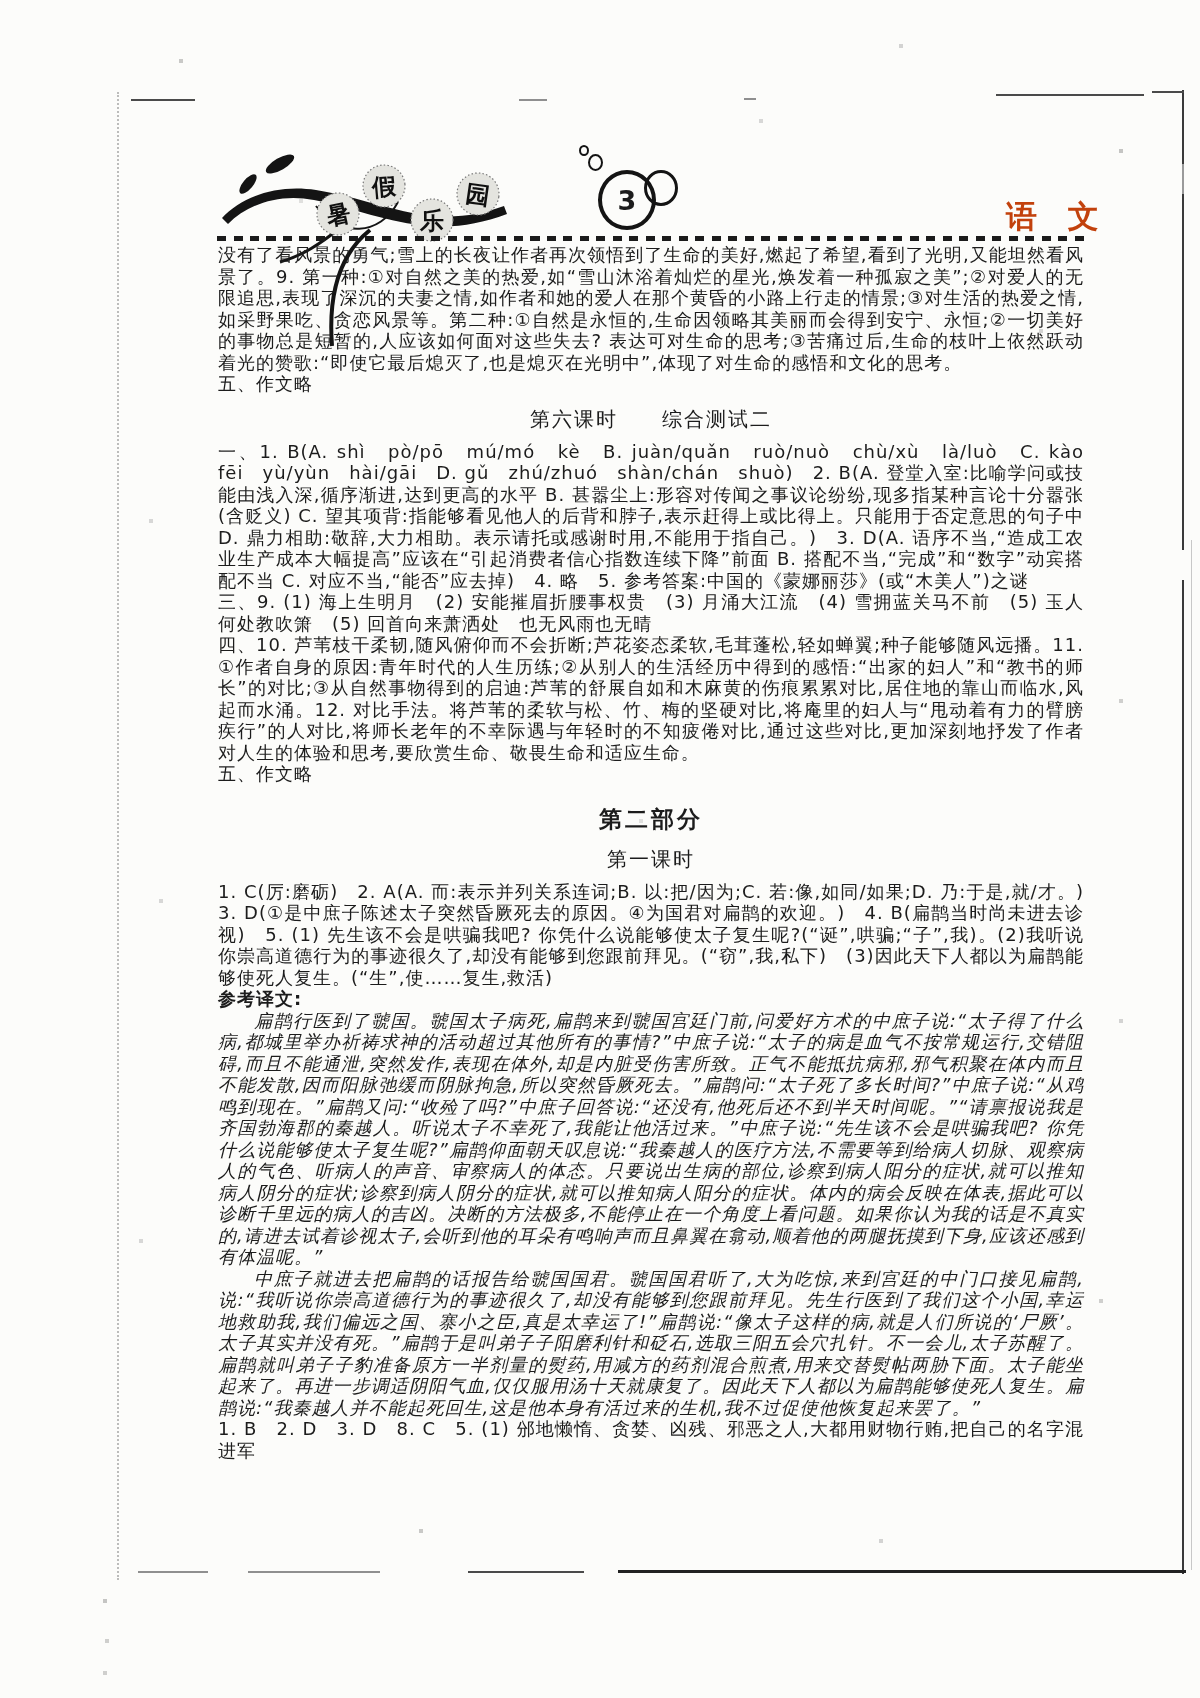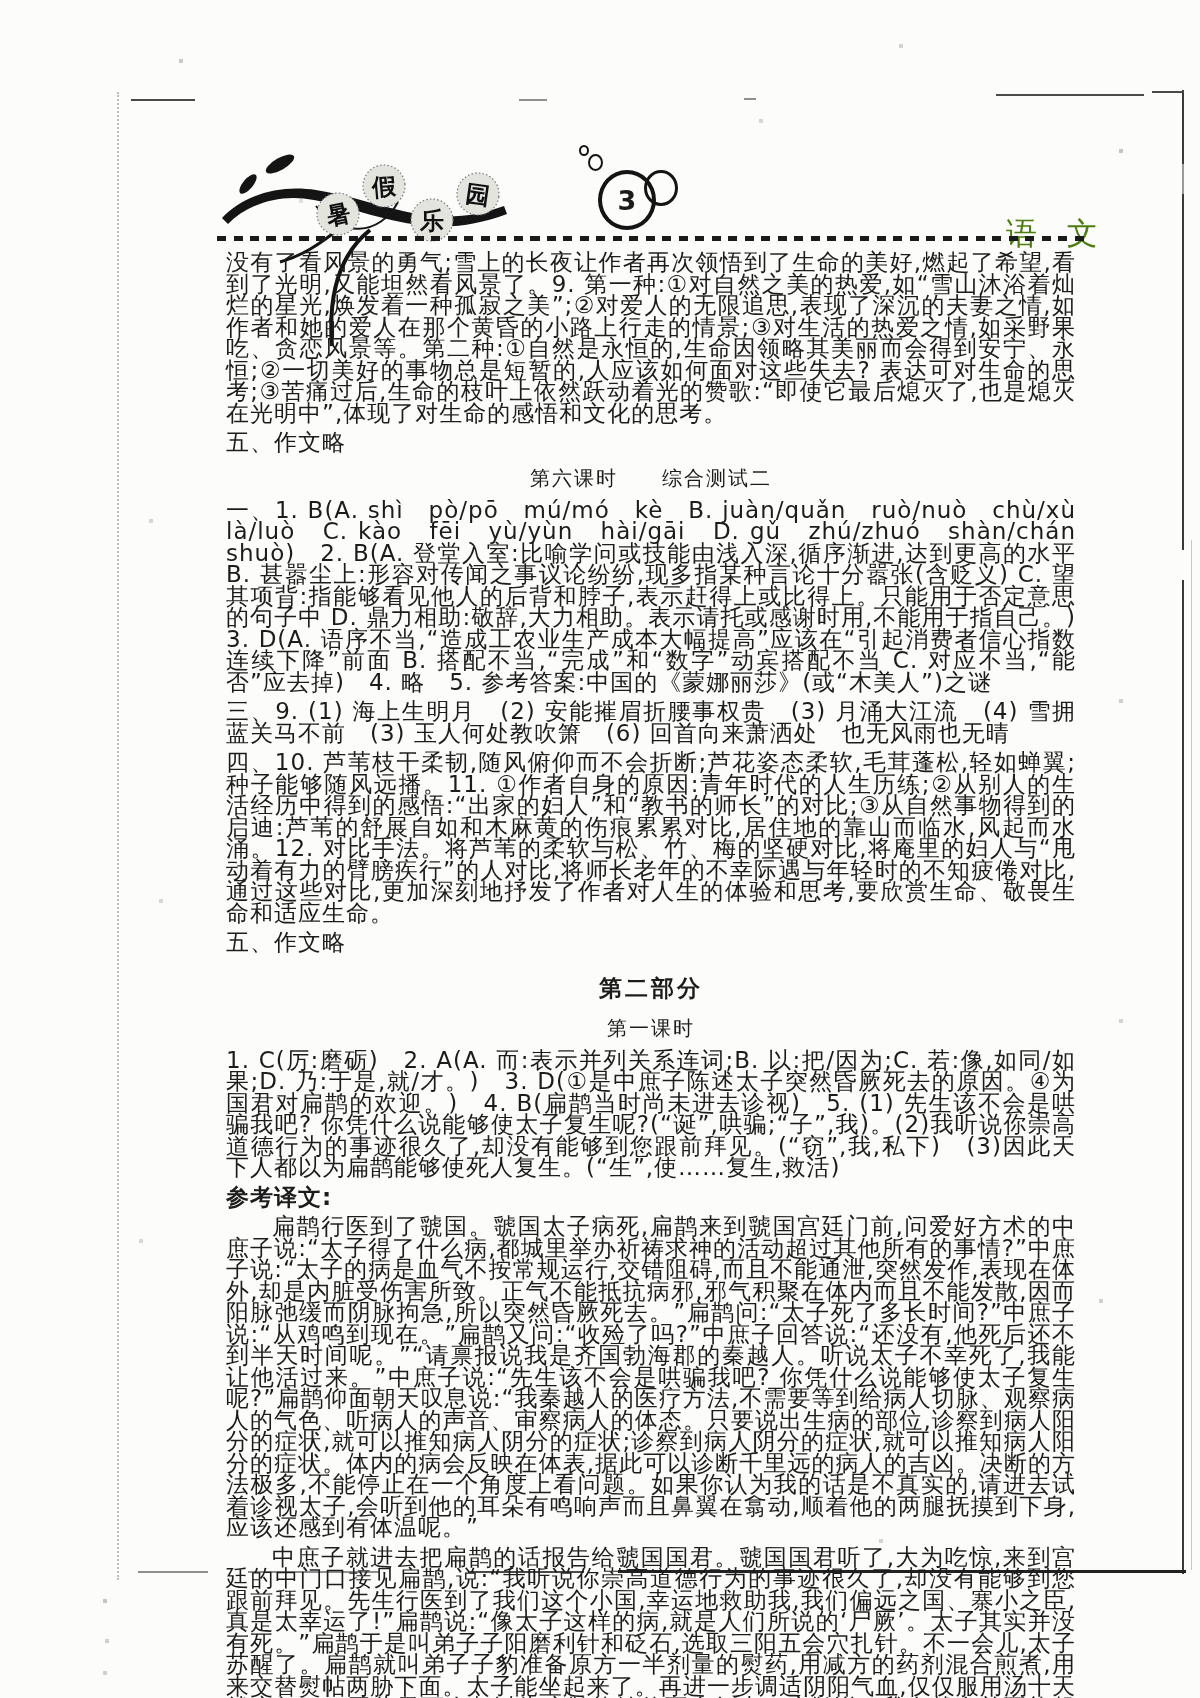--- a/index.html
+++ b/index.html
@@ -26,30 +26,30 @@
   .badge-circle { position:absolute; left:30px; top:30px; width:50px; height:52px;
                   border:4px solid #141414; border-radius:50%;
                   display:flex; align-items:center; justify-content:center;
                   font-size:27px; font-weight:bold; background:#fcfcfa; }
   .badge-side { position:absolute; left:76px; top:30px; width:28px; height:30px;
                 border:3px solid #141414; border-radius:50%; }
   .bubble-dot.d1 { position:absolute; left:20px; top:14px; width:11px; height:13px;
                    border:2.5px solid #141414; border-radius:50%; }
   .bubble-dot.d2 { position:absolute; left:11px; top:5px; width:6px; height:7px;
                    border:2px solid #141414; border-radius:50%; }
-  .subject { position:absolute; left:1006px; top:213px; width:120px;
-             font-size:31px; font-weight:normal; letter-spacing:10px; color:#4d7c0f; }
+  .subject { position:absolute; left:1006px; top:196px; width:120px;
+             font-size:31px; font-weight:bold; letter-spacing:10px; color:#c2410c; }
   .dashed-divider { position:absolute; left:217px; top:236px; width:868px; height:5px;
                     background:repeating-linear-gradient(90deg,#1b1b1b 0 9px,transparent 9px 16.5px); }
   
   .content { position:absolute; left:218px; top:244px; width:866px; }
-  .para { margin:8px; font-size:23px; line-height:21.5px; letter-spacing:1px;
+  .para { margin:0; font-size:18px; line-height:21.5px; letter-spacing:1px;
           text-align:justify; }
   .label { font-weight:bold; }
-  .translation { text-indent:2em; }
+  .translation { text-indent:2em; font-style:italic; }
   .heading { margin:11px 0 8px; font-size:20px; font-weight:normal; text-align:center;
              letter-spacing:2px; }
   .part-heading { margin:19px 0 3px; font-size:23px; font-weight:bold; text-align:center;
                   letter-spacing:3px; }
   
   .logo svg { width:100%; height:100%; }
   .logo .bub { fill:#e4e4df; stroke:#777; stroke-width:1.2; stroke-dasharray:1.5 2.2; }
   .logo text { font-family:"DejaVu Sans","Liberation Sans",sans-serif; font-weight:bold;
                font-size:24px; fill:#101010; text-anchor:middle; }
   .speckles { position:absolute; left:0; top:0; width:2px; height:2px; background:transparent;
@@ -119,21 +119,21 @@
   </div>
 
   <div class="subject">语 文</div>
   <div class="dashed-divider"></div>
 
   <div class="content">
     <p class="para">没有了看风景的勇气;雪上的长夜让作者再次领悟到了生命的美好,燃起了希望,看到了光明,又能坦然看风景了。9. 第一种:①对自然之美的热爱,如“雪山沐浴着灿烂的星光,焕发着一种孤寂之美”;②对爱人的无限追思,表现了深沉的夫妻之情,如作者和她的爱人在那个黄昏的小路上行走的情景;③对生活的热爱之情,如采野果吃、贪恋风景等。第二种:①自然是永恒的,生命因领略其美丽而会得到安宁、永恒;②一切美好的事物总是短暂的,人应该如何面对这些失去? 表达可对生命的思考;③苦痛过后,生命的枝叶上依然跃动着光的赞歌:“即使它最后熄灭了,也是熄灭在光明中”,体现了对生命的感悟和文化的思考。</p>
     <p class="para">五、作文略</p>
     <h3 class="heading">第六课时　　综合测试二</h3>
     <p class="para">一、1. B(A. shì　pò/pō　mú/mó　kè　B. juàn/quǎn　ruò/nuò　chù/xù　là/luò　C. kào　fēi　yù/yùn　hài/gāi　D. gǔ　zhú/zhuó　shàn/chán　shuò)　2. B(A. 登堂入室:比喻学问或技能由浅入深,循序渐进,达到更高的水平 B. 甚嚣尘上:形容对传闻之事议论纷纷,现多指某种言论十分嚣张(含贬义) C. 望其项背:指能够看见他人的后背和脖子,表示赶得上或比得上。只能用于否定意思的句子中 D. 鼎力相助:敬辞,大力相助。表示请托或感谢时用,不能用于指自己。)　3. D(A. 语序不当,“造成工农业生产成本大幅提高”应该在“引起消费者信心指数连续下降”前面 B. 搭配不当,“完成”和“数字”动宾搭配不当 C. 对应不当,“能否”应去掉)　4. 略　5. 参考答案:中国的《蒙娜丽莎》(或“木美人”)之谜</p>
-    <p class="para">三、9. (1) 海上生明月　(2) 安能摧眉折腰事权贵　(3) 月涌大江流　(4) 雪拥蓝关马不前　(3) 玉人何处教吹箫　(6) 回首向来萧洒处　也无风雨也无晴</p>
+    <p class="para">三、9. (1) 海上生明月　(2) 安能摧眉折腰事权贵　(3) 月涌大江流　(4) 雪拥蓝关马不前　(5) 玉人何处教吹箫　(5) 回首向来萧洒处　也无风雨也无晴</p>
     <p class="para">四、10. 芦苇枝干柔韧,随风俯仰而不会折断;芦花姿态柔软,毛茸蓬松,轻如蝉翼;种子能够随风远播。11. ①作者自身的原因:青年时代的人生历练;②从别人的生活经历中得到的感悟:“出家的妇人”和“教书的师长”的对比;③从自然事物得到的启迪:芦苇的舒展自如和木麻黄的伤痕累累对比,居住地的靠山而临水,风起而水涌。12. 对比手法。将芦苇的柔软与松、竹、梅的坚硬对比,将庵里的妇人与“甩动着有力的臂膀疾行”的人对比,将师长老年的不幸际遇与年轻时的不知疲倦对比,通过这些对比,更加深刻地抒发了作者对人生的体验和思考,要欣赏生命、敬畏生命和适应生命。</p>
     <p class="para">五、作文略</p>
     <h2 class="part-heading">第二部分</h2>
     <h3 class="heading">第一课时</h3>
     <p class="para">1. C(厉:磨砺)　2. A(A. 而:表示并列关系连词;B. 以:把/因为;C. 若:像,如同/如果;D. 乃:于是,就/才。)　3. D(①是中庶子陈述太子突然昏厥死去的原因。④为国君对扁鹊的欢迎。)　4. B(扁鹊当时尚未进去诊视)　5. (1) 先生该不会是哄骗我吧? 你凭什么说能够使太子复生呢?(“诞”,哄骗;“子”,我)。(2)我听说你崇高道德行为的事迹很久了,却没有能够到您跟前拜见。(“窃”,我,私下)　(3)因此天下人都以为扁鹊能够使死人复生。(“生”,使……复生,救活)</p>
     <p class="para label">参考译文:</p>
     <p class="para translation">扁鹊行医到了虢国。虢国太子病死,扁鹊来到虢国宫廷门前,问爱好方术的中庶子说:“太子得了什么病,都城里举办祈祷求神的活动超过其他所有的事情?”中庶子说:“太子的病是血气不按常规运行,交错阻碍,而且不能通泄,突然发作,表现在体外,却是内脏受伤害所致。正气不能抵抗病邪,邪气积聚在体内而且不能发散,因而阳脉弛缓而阴脉拘急,所以突然昏厥死去。”扁鹊问:“太子死了多长时间?”中庶子说:“从鸡鸣到现在。”扁鹊又问:“收殓了吗?”中庶子回答说:“还没有,他死后还不到半天时间呢。”“请禀报说我是齐国勃海郡的秦越人。听说太子不幸死了,我能让他活过来。”中庶子说:“先生该不会是哄骗我吧? 你凭什么说能够使太子复生呢?”扁鹊仰面朝天叹息说:“我秦越人的医疗方法,不需要等到给病人切脉、观察病人的气色、听病人的声音、审察病人的体态。只要说出生病的部位,诊察到病人阳分的症状,就可以推知病人阴分的症状;诊察到病人阴分的症状,就可以推知病人阳分的症状。体内的病会反映在体表,据此可以诊断千里远的病人的吉凶。决断的方法极多,不能停止在一个角度上看问题。如果你认为我的话是不真实的,请进去试着诊视太子,会听到他的耳朵有鸣响声而且鼻翼在翕动,顺着他的两腿抚摸到下身,应该还感到有体温呢。”</p>
     <p class="para translation">中庶子就进去把扁鹊的话报告给虢国国君。虢国国君听了,大为吃惊,来到宫廷的中门口接见扁鹊,说:“我听说你崇高道德行为的事迹很久了,却没有能够到您跟前拜见。先生行医到了我们这个小国,幸运地救助我,我们偏远之国、寨小之臣,真是太幸运了!”扁鹊说:“像太子这样的病,就是人们所说的‘尸厥’。太子其实并没有死。”扁鹊于是叫弟子子阳磨利针和砭石,选取三阳五会穴扎针。不一会儿,太子苏醒了。扁鹊就叫弟子子豹准备原方一半剂量的熨药,用减方的药剂混合煎煮,用来交替熨帖两胁下面。太子能坐起来了。再进一步调适阴阳气血,仅仅服用汤十天就康复了。因此天下人都以为扁鹊能够使死人复生。扁鹊说:“我秦越人并不能起死回生,这是他本身有活过来的生机,我不过促使他恢复起来罢了。”</p>
     <p class="para">1. B　2. D　3. D　8. C　5. (1) 邠地懒惰、贪婪、凶残、邪恶之人,大都用财物行贿,把自己的名字混进军</p>
   </div>

